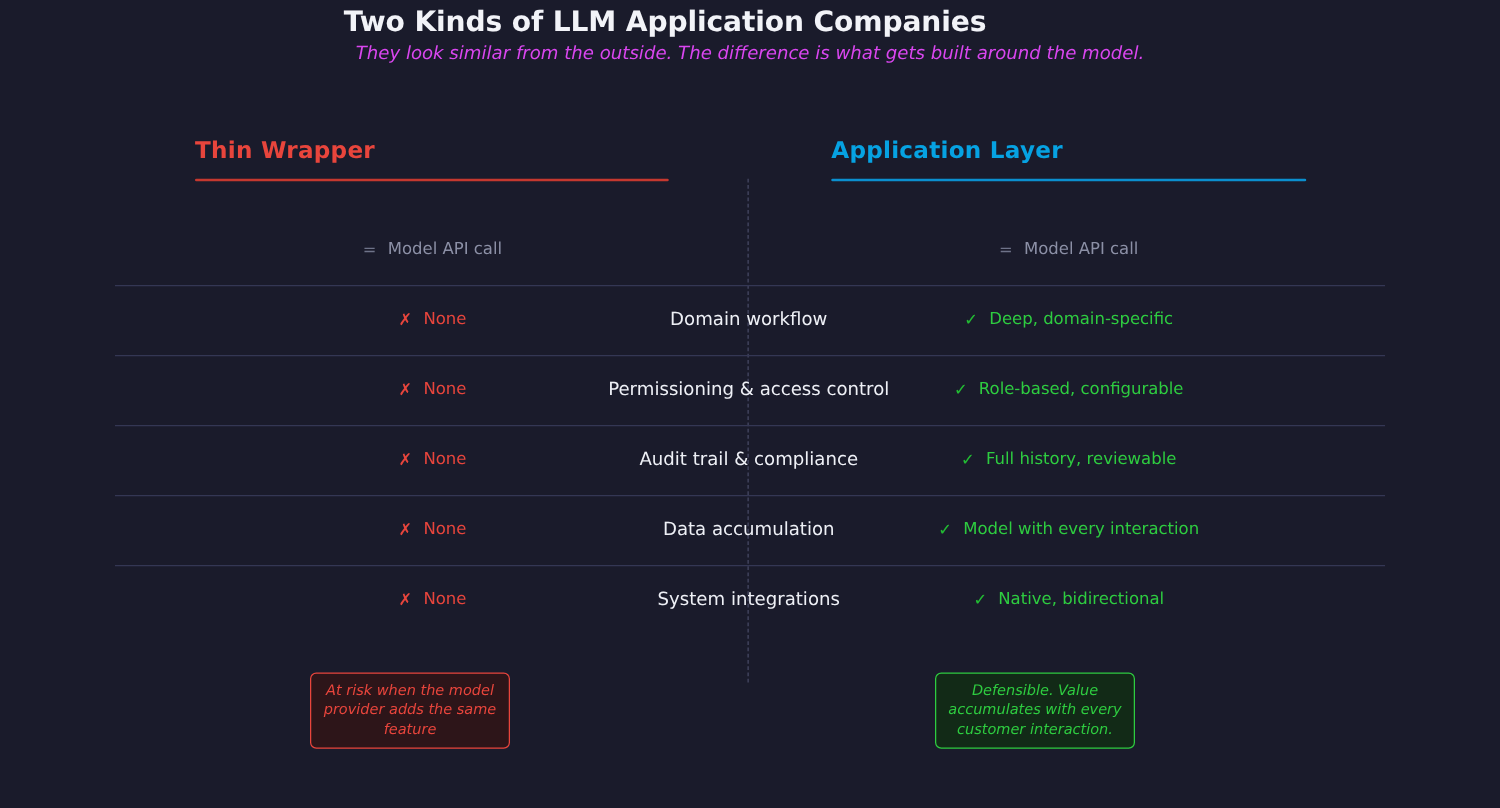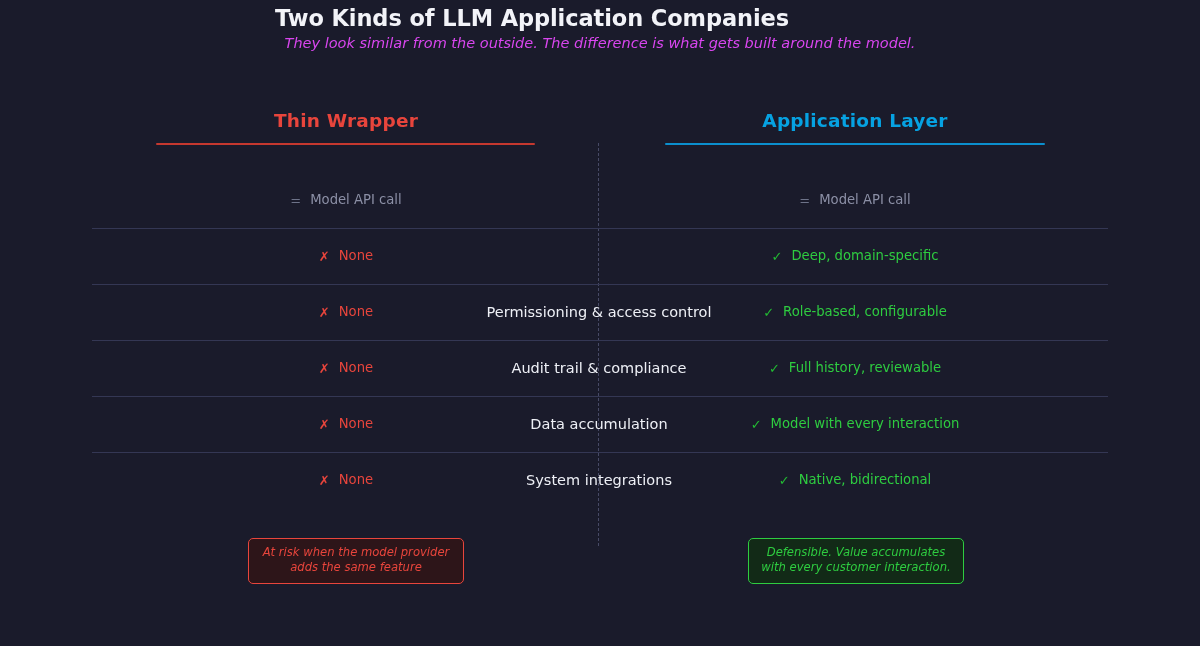--- a/index.html
+++ b/index.html
@@ -38,21 +38,20 @@
     font-style: italic;
     color: #d946ef;
   }
 
   
   .col-head {
     position: absolute;
     top: 110px;
     font-size: 18.5px;
     font-weight: bold;
-    text-align: center;
     letter-spacing: 0.2px;
   }
   .col-head.left  { left: 156px; width: 380px; color: #e8453c; }
   .col-head.right { left: 665px; width: 380px; color: #06a2e2; }
 
   .head-rule {
     position: absolute;
     top: 143px;
     height: 2px;
     border-radius: 1px;
@@ -128,21 +127,21 @@
 
   .val { font-size: 13.2px; }
   .val.neg  { color: #e8453c; }
   .val.pos  { color: #2ecc40; }
   .val.mute { color: #8c90a6; }
 
   
   .callout {
     position: absolute;
     top: 538px;
-    width: 216px;
+    width: 160px;
     padding: 6px 4px 7px;
     border-radius: 5px;
     text-align: center;
     font-size: 11.6px;
     font-style: italic;
     line-height: 1.32;
     box-sizing: border-box;
   }
   .callout.left {
     left: 248px;
@@ -182,20 +181,21 @@
       <span class="mark eq">=</span>
       <span class="val mute">Model API call</span>
     </div>
   </div>
 
   <div class="row">
     <div class="cell left">
       <span class="mark cross">✗</span>
       <span class="val neg">None</span>
     </div>
+    <div class="cell center">Domain workflow</div>
     <div class="cell right">
       <span class="mark check">✓</span>
       <span class="val pos">Deep, domain-specific</span>
     </div>
   </div>
 
   <div class="row">
     <div class="cell left">
       <span class="mark cross">✗</span>
       <span class="val neg">None</span>

